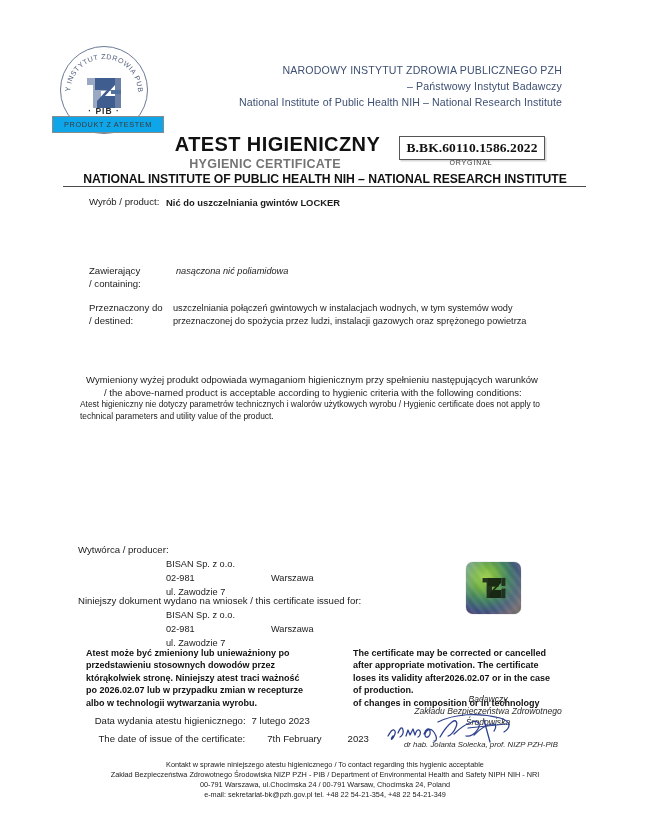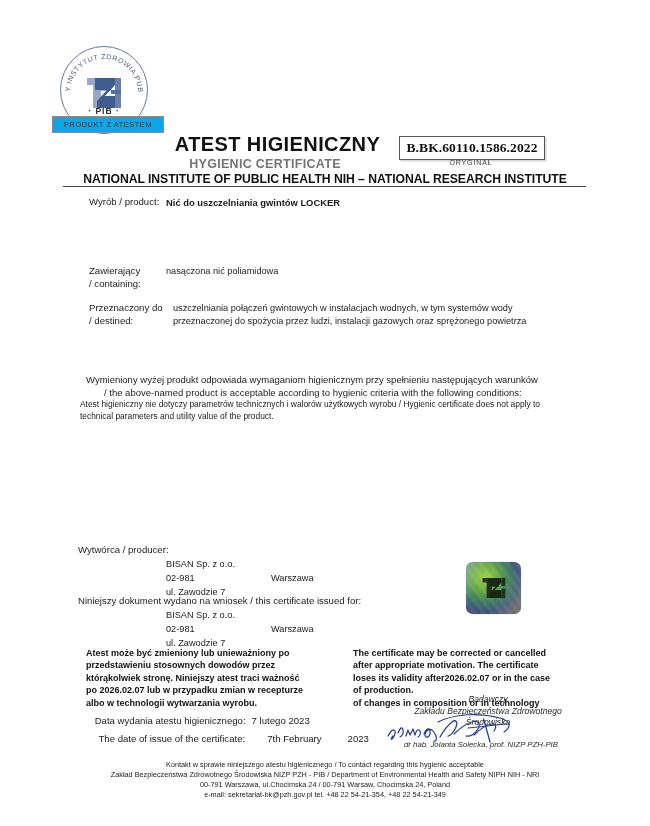--- a/index.html
+++ b/index.html
@@ -191,21 +191,21 @@
   }
   .field-value.bold {
     font-weight: 700;
     font-size: 9.4px;
   }
 
   .r-product-label { left: 89px; top: 196px; }
   .r-product-value { left: 166px; top: 196px; }
 
   .r-contain-label { left: 89px; top: 265px; }
-  .r-contain-value { left: 166px; top: 265px; }
+  .r-contain-value { left: 176px; top: 265px; font-style: italic; }
 
   .r-dest-label  { left: 89px; top: 302px; }
   .r-dest-value  { left: 173px; top: 302px; width: 400px; }
 
   
   .cond-1 {
     position: absolute;
     left: 86px;
     top: 373px;
     width: 470px;
@@ -366,20 +366,25 @@
           <path d="M34 20 L40 20 L40 34 L34 34 Z" fill="#6c7fa6"></path>
           <path d="M30 16 L40 16 L40 20 L30 20 Z" fill="#4a6punk"></path>
           <path d="M30 16 L40 16 L40 20 L30 20 Z" fill="#52709c"></path>
         </svg>
       </div>
       <div class="pib-label">· PIB ·</div>
     </div>
     <div class="attest-box">PRODUKT Z ATESTEM</div>
   </div>
 
+  <div class="inst-header">
+    <div class="l1">NARODOWY INSTYTUT ZDROWIA PUBLICZNEGO PZH</div>
+    <div class="l2">– Państwowy Instytut Badawczy</div>
+    <div class="l3">National Institute of Public Health NIH – National Research Institute</div>
+  </div>
 
   <div class="title-main">ATEST HIGIENICZNY</div>
   <div class="title-sub">HYGIENIC CERTIFICATE</div>
   <div class="title-line3">NATIONAL INSTITUTE OF PUBLIC HEALTH NIH – NATIONAL RESEARCH INSTITUTE</div>
   <div class="title-rule"></div>
 
   <div class="cert-box">
     <span>B.BK.60110.1586.2022</span>
   </div>
   <div class="cert-orig">ORYGINAŁ</div>

